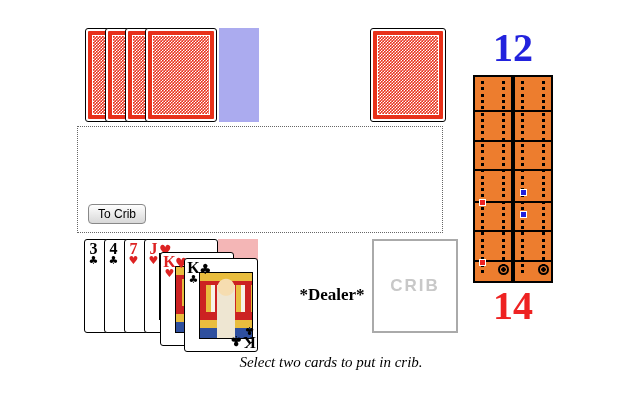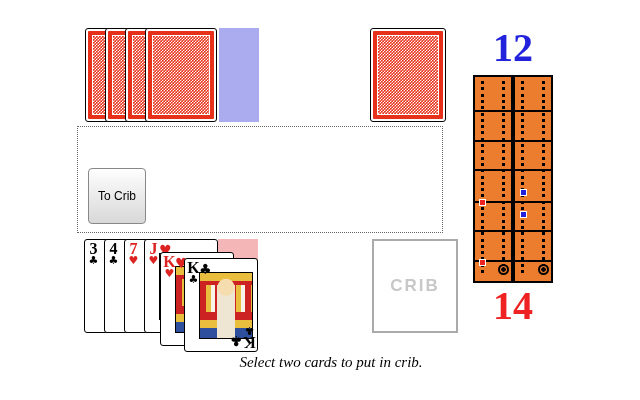--- a/index.html
+++ b/index.html
@@ -43,21 +43,21 @@
 
   
   .slot{position:absolute;width:40px;height:94px;}
   #starter-slot{left:219px;top:28px;background:#ababef;}
   #play-slot{left:218px;top:239px;background:#f4b6b6;}
 
   
   #play-area{position:absolute;left:77px;top:126px;width:364px;height:105px;
              border:1px dotted #666;}
   #to-crib{position:absolute;left:10px;bottom:8px;font-family:"Liberation Sans",sans-serif;
-           font-size:12px;color:#000;padding:20px 9px;border:1px solid #888;border-radius:4px;
+           font-size:12px;color:#000;padding:2px 9px;border:1px solid #888;border-radius:4px;
            background:linear-gradient(#fefefe,#d8d8d8);cursor:pointer;}
 
   
   #dealer-label{position:absolute;left:277px;top:285px;width:110px;text-align:center;
                 font-family:"Liberation Serif",serif;font-weight:bold;font-size:17px;color:#000;}
   #crib-box{position:absolute;left:372px;top:239px;width:86px;height:94px;box-sizing:border-box;
             border:2px solid #aaa;display:flex;align-items:center;justify-content:center;}
   #crib-box span{font-weight:bold;font-size:17px;letter-spacing:2px;color:#c8c8c8;}
   #status{position:absolute;left:181px;top:354px;width:300px;text-align:center;
           font-family:"Liberation Serif",serif;font-size:15px;color:#000;font-style:italic;}
@@ -159,20 +159,21 @@
       <span>K</span><span class="s">♣</span>
     </div>
     <span class="big-pip black">♣</span>
     <div class="art"></div>
     <span class="big-pip big-pip-br black">♣</span>
     <div class="idx idx-br black">
       <span>K</span><span class="s">♣</span>
     </div>
   </div>
 
+  <div id="dealer-label">*Dealer*</div>
   <div id="crib-box">
     <span>CRIB</span>
   </div>
 
   <div id="status">Select two cards to put in crib.</div>
 
   <div id="blue-score">12</div>
   <div id="board">
     <div class="divider"></div>
     <div class="hline" style="top:33px;"></div>

